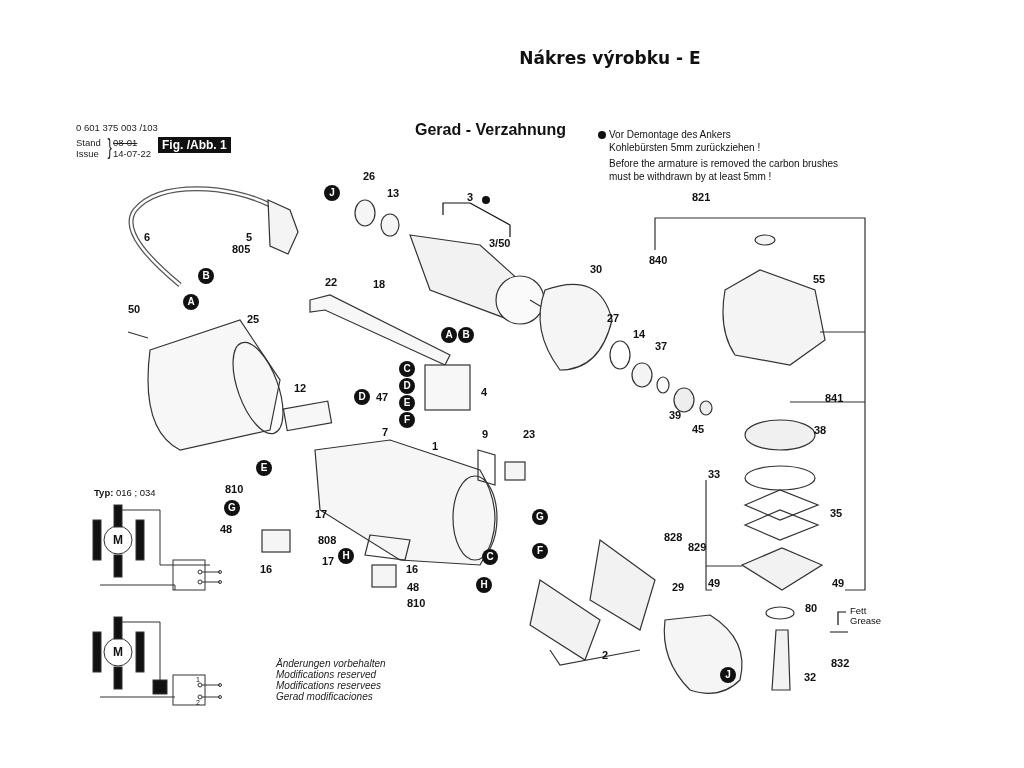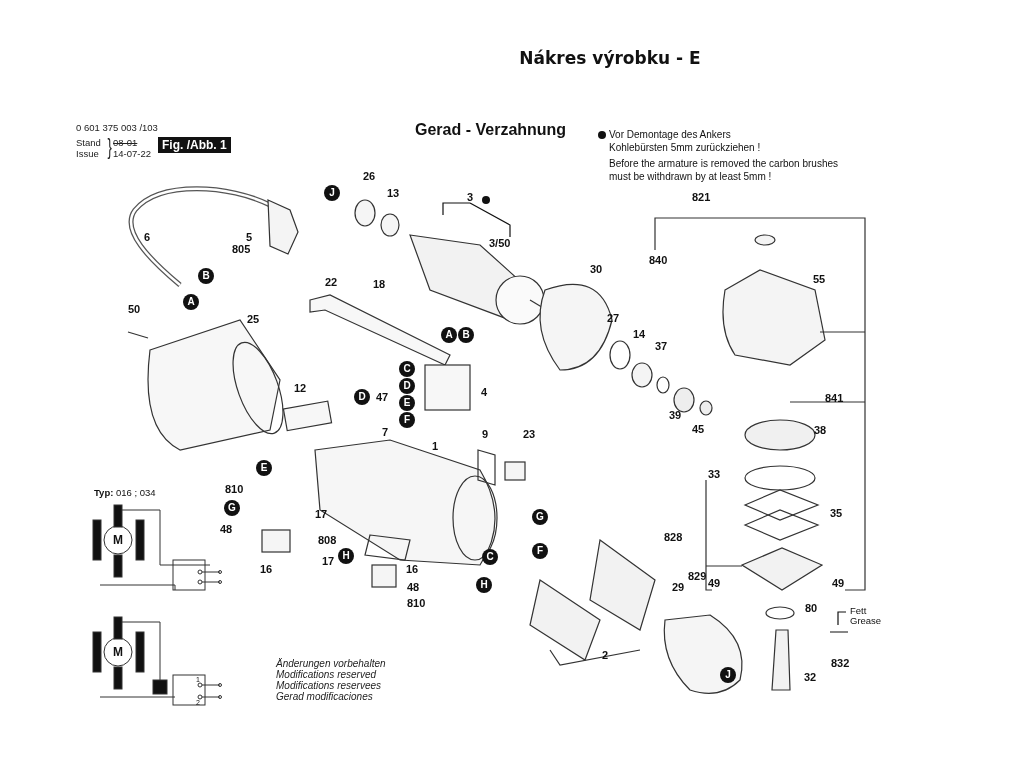--- a/index.html
+++ b/index.html
@@ -205,21 +205,21 @@
     <div class="abs lbl" style="left: 692px; top: 191px;">821</div>
     <div class="abs lbl" style="left: 649px; top: 238px; margin-top: 16px;">840</div>
     <div class="abs lbl" style="left: 813px; top: 273px;">55</div>
     <div class="abs lbl" style="left: 825px; top: 392px;">841</div>
     <div class="abs lbl" style="left: 814px; top: 424px;">38</div>
     <div class="abs lbl" style="left: 708px; top: 468px;">33</div>
     <div class="abs lbl" style="left: 830px; top: 507px;">35</div>
     <div class="abs lbl" style="left: 664px; top: 531px;">828</div>
     <div class="abs lbl" style="left: 708px; top: 577px;">49</div>
     <div class="abs lbl" style="left: 832px; top: 577px;">49</div>
-    <div class="abs lbl" style="left: 669px; top: 570px; padding-left: 19px;">829</div>
+    <div class="abs lbl" style="left: 669px; top: 541px; padding-left: 19px;">829</div>
     <div class="abs lbl" style="left: 672px; top: 581px;">29</div>
     <div class="abs lbl" style="left: 805px; top: 602px;">80</div>
     <div class="abs lbl" style="left: 797px; top: 657px; padding-left: 34px;">832</div>
     <div class="abs lbl" style="left: 804px; top: 671px;">32</div>
     <div class="abs lbl" style="left: 225px; top: 483px;">810</div>
     <div class="abs lbl" style="left: 315px; top: 508px;">17</div>
     <div class="abs lbl" style="left: 220px; top: 523px;">48</div>
     <div class="abs lbl" style="left: 260px; top: 563px;">16</div>
     <div class="abs lbl" style="left: 318px; top: 534px;">808</div>
     <div class="abs lbl" style="left: 322px; top: 555px;">17</div>

